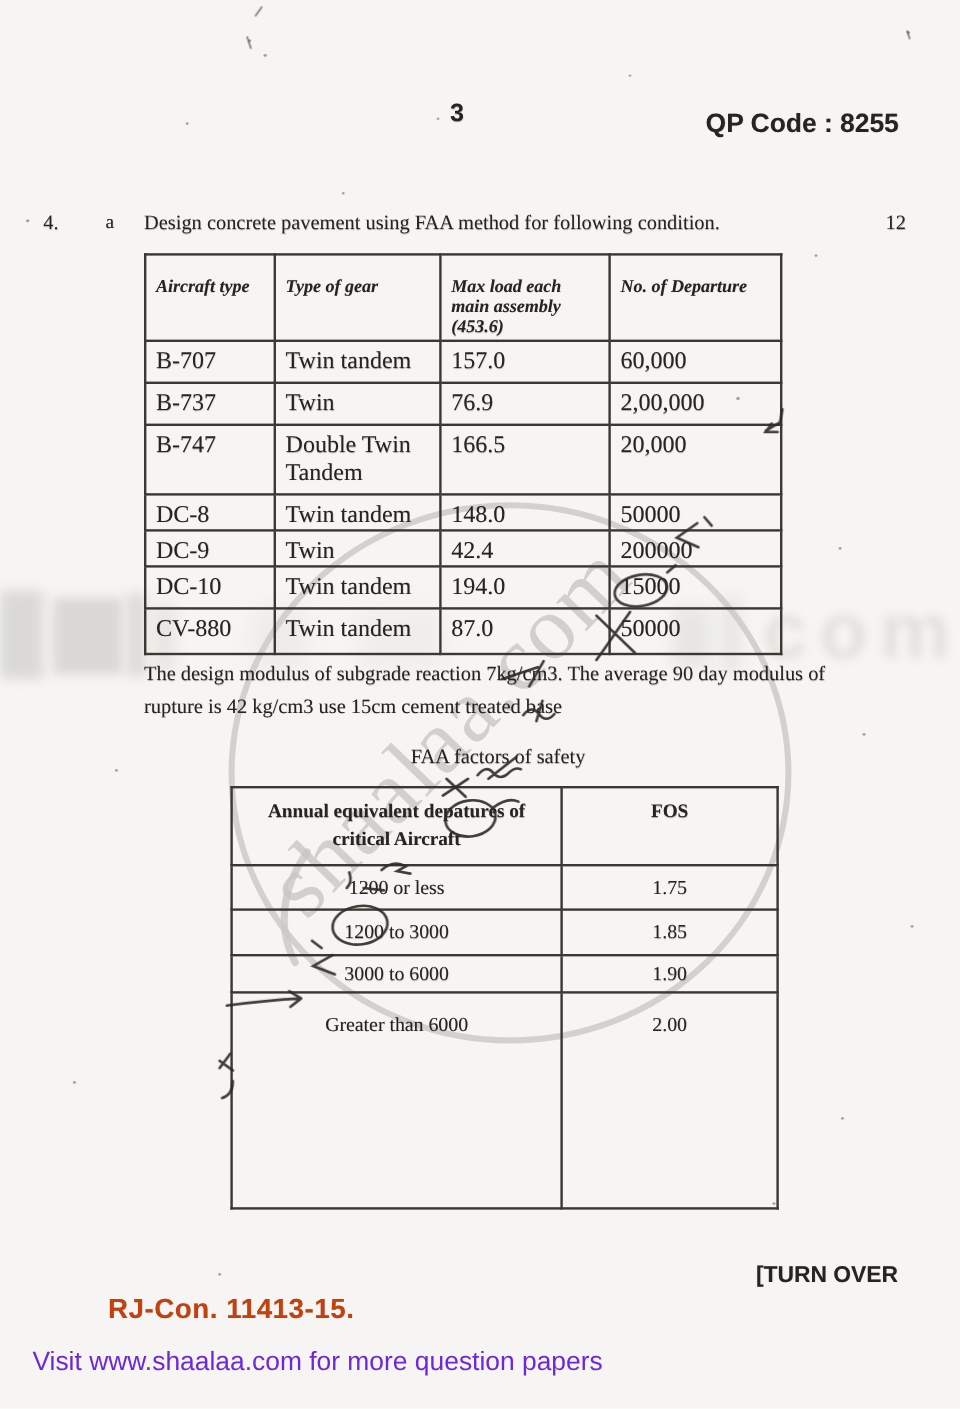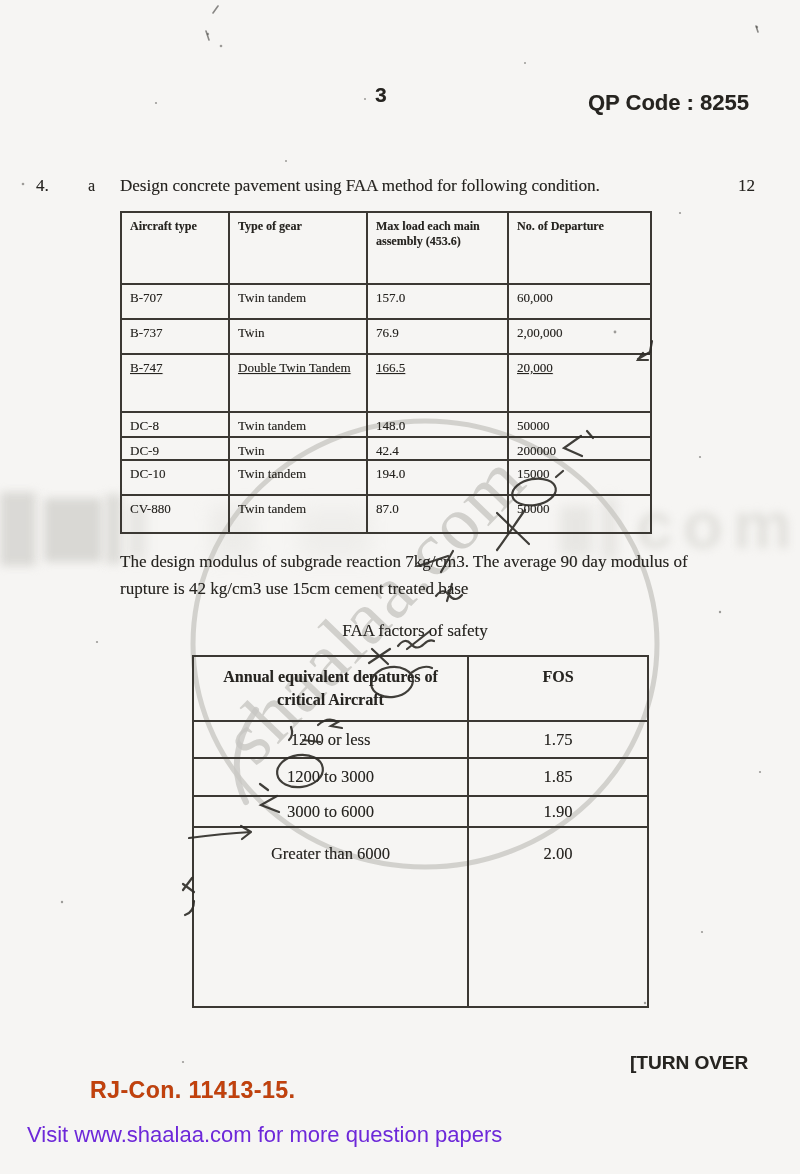--- a/index.html
+++ b/index.html
@@ -12,22 +12,22 @@
 
   
   .wm-layer{position:absolute;left:0;top:0;pointer-events:none;}
   .blur-blob{position:absolute;pointer-events:none;}
   .blur-text{position:absolute;font-family:"Liberation Sans",sans-serif;font-weight:bold;
              color:#e1e0dc;filter:blur(4px);letter-spacing:10px;pointer-events:none;}
 
   
   table.scan-table{border-collapse:collapse;table-layout:fixed;position:absolute;}
   table.scan-table td{border:2px solid #3b3833;overflow:hidden;}
-  #aircraft-table td{vertical-align:top;padding:5px 8px 0 8px;font-size:13px;}
-  #aircraft-table tr.hdr td{font-weight:bold;font-size:12px;padding-top:6px;}
+  #aircraft-table td{vertical-align:top;padding:5px 8px 0 8px;font-size:20px;}
+  #aircraft-table tr.hdr td{font-weight:bold;font-size:15px;padding-top:18px;font-style:italic;}
   #fos-table td{text-align:center;vertical-align:middle;font-size:16.5px;padding:0 6px;}
   #fos-table tr.hdr td{font-weight:bold;font-size:16px;vertical-align:top;padding-top:8px;line-height:1.45;}
   #fos-table tr.tall td{vertical-align:top;padding-top:16px;}
 
   .pen{position:absolute;left:0;top:0;pointer-events:none;}
 </style>
 </head>
 <body>
 
 <div id="page">
@@ -77,21 +77,21 @@
       <td>Twin tandem</td>
       <td>157.0</td>
       <td>60,000</td>
     </tr>
     <tr style="height:35px;">
       <td>B-737</td>
       <td>Twin</td>
       <td>76.9</td>
       <td>2,00,000</td>
     </tr>
-    <tr style="height:58px;text-decoration:underline;">
+    <tr style="height:58px;">
       <td>B-747</td>
       <td>Double Twin Tandem</td>
       <td>166.5</td>
       <td>20,000</td>
     </tr>
     <tr style="height:25px;">
       <td>DC-8</td>
       <td>Twin tandem</td>
       <td>148.0</td>
       <td>50000</td>

